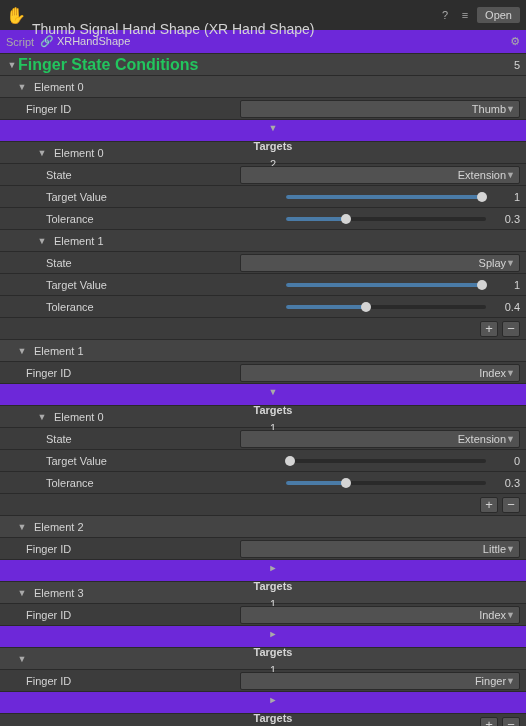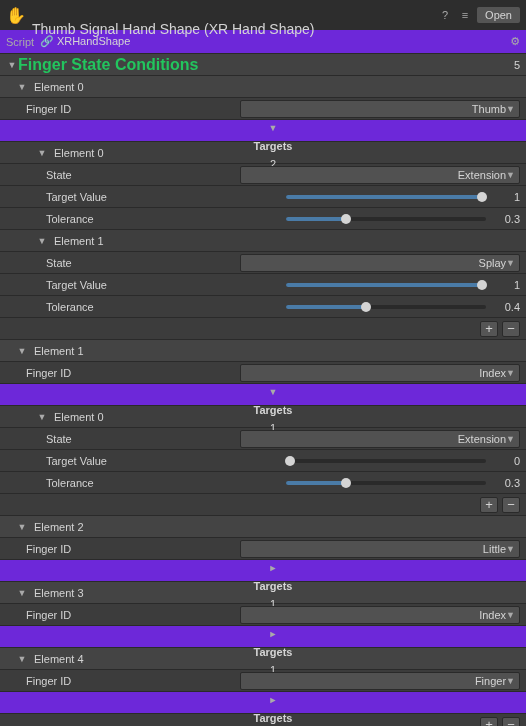--- a/index.html
+++ b/index.html
@@ -421,21 +421,20 @@
   </div>
 </div>
 <div class="row indent2 targets-header">
   <span class="triangle right"></span>
   <span class="row-label" style="font-weight:bold;">Targets</span>
   <span class="row-value">1</span>
 </div>
 
 <div class="row indent1 main-element-header">
   <span class="triangle down"></span>
-  <span class="row-label">Element 4</span>
 </div>
 <div class="row indent2">
   <span class="row-label">Finger ID</span>
   <div class="dropdown">
     <span>Finger</span>
     <span class="arrow">▼</span>
   </div>
 </div>
 <div class="row indent2 targets-header">
   <span class="triangle right"></span>

